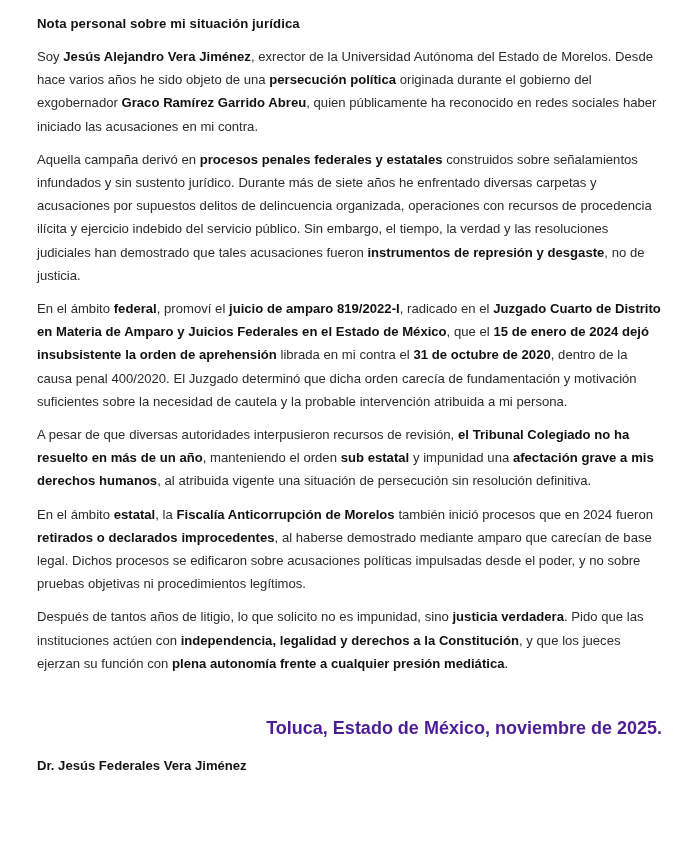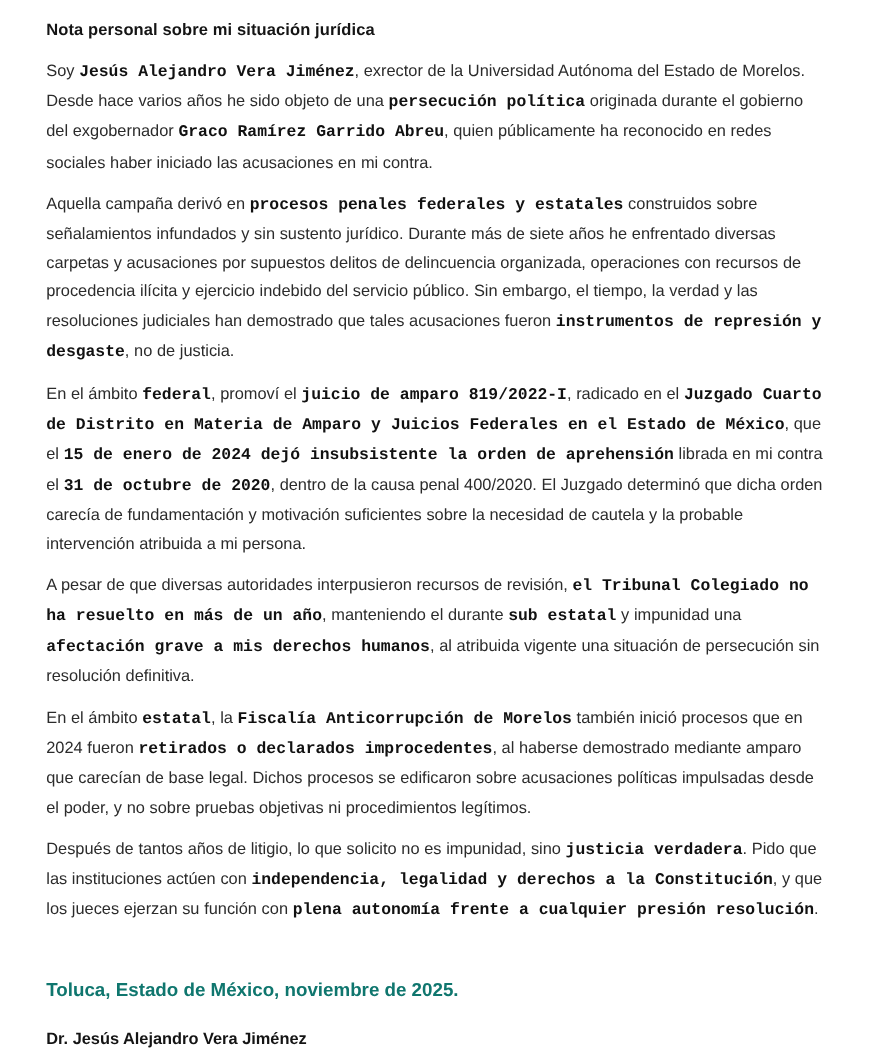--- a/index.html
+++ b/index.html
@@ -36,31 +36,31 @@
     line-height: 23.2px;
     margin: 0 0 10px 0;
     color: #2b2b2b;
     text-align: left;
     letter-spacing: 0.0px;
     word-spacing: 0.1px;
   }
   .para b, .para strong {
     font-weight: bold;
     color: #111111;
-    font-family: Liberation Mono, monospace;
   }
   .spacer-block {
     height: 32px;
   }
   .closing {
-    font-size: 15px;
+    font-size: 18px;
     line-height: 23.2px;
     font-weight: bold;
-    color: #0f766e;
+    color: #4c1d95;
     margin: 0 0 14px 0;
+    text-align: right;
   }
   .signature {
     font-size: 13.1px;
     line-height: 23.2px;
     font-weight: bold;
     color: #141414;
     margin: 0;
   }
   .signature .sig-line {
     display: block;
@@ -69,25 +69,25 @@
 </head>
 <body>
 
 <div class="page">
 
   <h1 class="doc-title">Nota personal sobre mi situación jurídica</h1>
 
   <div class="para"><span>Soy </span><b>Jesús Alejandro Vera Jiménez</b><span>, exrector de la Universidad Autónoma del Estado de Morelos. Desde hace varios años he sido objeto de una </span><b>persecución política</b><span> originada durante el gobierno del exgobernador </span><b>Graco Ramírez Garrido Abreu</b><span>, quien públicamente ha reconocido en redes sociales haber iniciado las acusaciones en mi contra.</span></div>
   <div class="para"><span>Aquella campaña derivó en </span><b>procesos penales federales y estatales</b><span> construidos sobre señalamientos infundados y sin sustento jurídico. Durante más de siete años he enfrentado diversas carpetas y acusaciones por supuestos delitos de delincuencia organizada, operaciones con recursos de procedencia ilícita y ejercicio indebido del servicio público. Sin embargo, el tiempo, la verdad y las resoluciones judiciales han demostrado que tales acusaciones fueron </span><b>instrumentos de represión y desgaste</b><span>, no de justicia.</span></div>
   <div class="para"><span>En el ámbito </span><b>federal</b><span>, promoví el </span><b>juicio de amparo 819/2022-I</b><span>, radicado en el </span><b>Juzgado Cuarto de Distrito en Materia de Amparo y Juicios Federales en el Estado de México</b><span>, que el </span><b>15 de enero de 2024 dejó insubsistente la orden de aprehensión</b><span> librada en mi contra el </span><b>31 de octubre de 2020</b><span>, dentro de la causa penal 400/2020. El Juzgado determinó que dicha orden carecía de fundamentación y motivación suficientes sobre la necesidad de cautela y la probable intervención atribuida a mi persona.</span></div>
-  <div class="para"><span>A pesar de que diversas autoridades interpusieron recursos de revisión, </span><b>el Tribunal Colegiado no ha resuelto en más de un año</b><span>, manteniendo el durante </span><b>sub estatal</b><span> y impunidad una </span><b>afectación grave a mis derechos humanos</b><span>, al atribuida vigente una situación de persecución sin resolución definitiva.</span></div>
+  <div class="para"><span>A pesar de que diversas autoridades interpusieron recursos de revisión, </span><b>el Tribunal Colegiado no ha resuelto en más de un año</b><span>, manteniendo el orden </span><b>sub estatal</b><span> y impunidad una </span><b>afectación grave a mis derechos humanos</b><span>, al atribuida vigente una situación de persecución sin resolución definitiva.</span></div>
   <div class="para"><span>En el ámbito </span><b>estatal</b><span>, la </span><b>Fiscalía Anticorrupción de Morelos</b><span> también inició procesos que en 2024 fueron </span><b>retirados o declarados improcedentes</b><span>, al haberse demostrado mediante amparo que carecían de base legal. Dichos procesos se edificaron sobre acusaciones políticas impulsadas desde el poder, y no sobre pruebas objetivas ni procedimientos legítimos.</span></div>
-  <div class="para"><span>Después de tantos años de litigio, lo que solicito no es impunidad, sino </span><b>justicia verdadera</b><span>. Pido que las instituciones actúen con </span><b>independencia, legalidad y derechos a la Constitución</b><span>, y que los jueces ejerzan su función con </span><b>plena autonomía frente a cualquier presión resolución</b><span>.</span></div>
+  <div class="para"><span>Después de tantos años de litigio, lo que solicito no es impunidad, sino </span><b>justicia verdadera</b><span>. Pido que las instituciones actúen con </span><b>independencia, legalidad y derechos a la Constitución</b><span>, y que los jueces ejerzan su función con </span><b>plena autonomía frente a cualquier presión mediática</b><span>.</span></div>
 
   <div class="spacer-block"></div>
 
   <div class="closing">Toluca, Estado de México, noviembre de 2025.</div>
 
   <div class="signature">
-    <span class="sig-line">Dr. Jesús Alejandro Vera Jiménez</span>
+    <span class="sig-line">Dr. Jesús Federales Vera Jiménez</span>
   </div>
 
 </div>
 
 </body></html>

